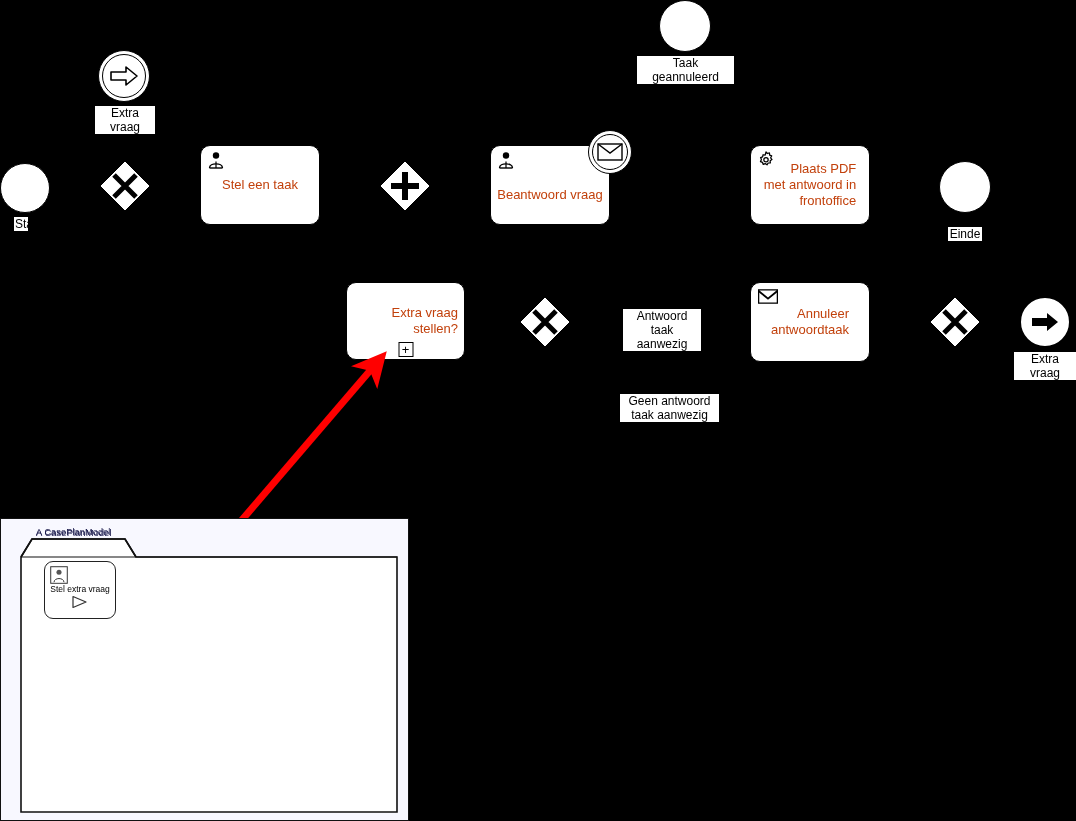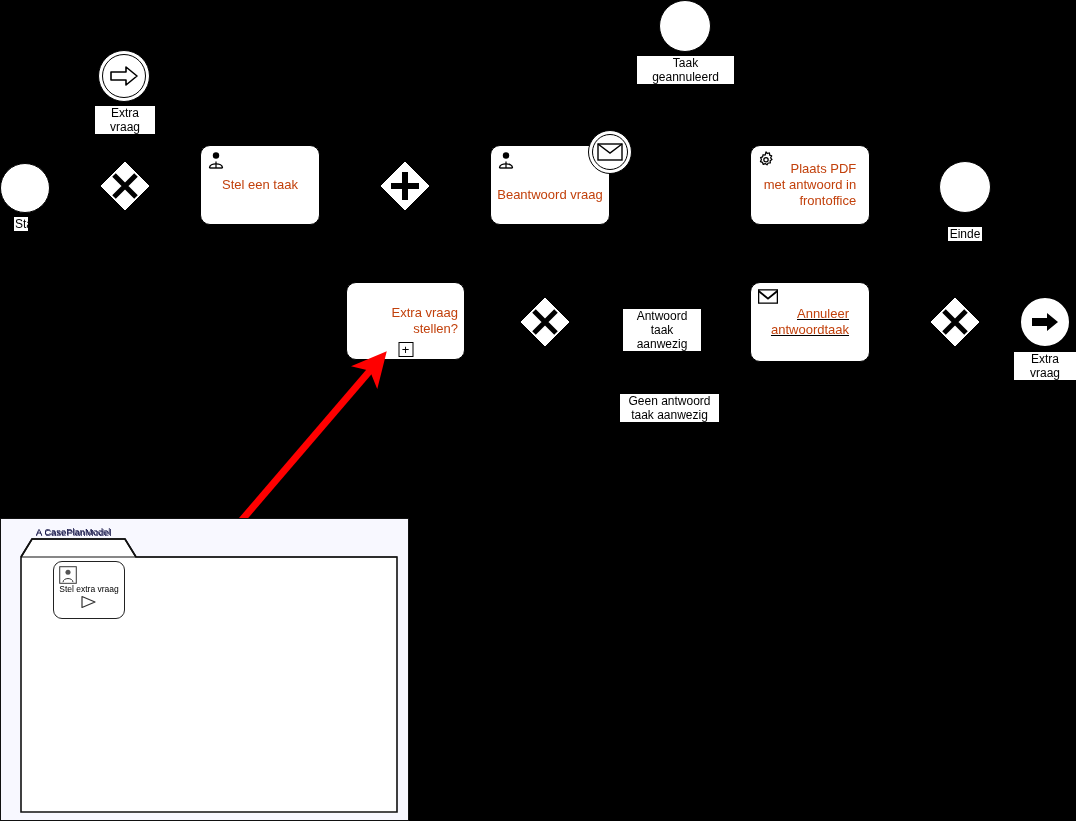--- a/index.html
+++ b/index.html
@@ -133,21 +133,21 @@
     position: absolute;
     left: 36px;
     top: 527px;
     font-size: 9px;
     color: #1b1b4b;
     letter-spacing: 0.2px;
     white-space: nowrap;
   }
   .cmmn-task {
     position: absolute;
-    left: 53px;
+    left: 44px;
     top: 561px;
     width: 72px;
     height: 58px;
     background: #ffffff;
     border: 1px solid #222222;
     border-radius: 9px;
     box-sizing: border-box;
     padding-left: 32px;
   }
   .cmmn-task-label {
@@ -254,21 +254,21 @@
       <polygon points="26,1 51,26 26,51 1,26" fill="#ffffff" stroke="#000000" stroke-width="1"></polygon>
       <path d="M15 15 L37 37 M37 15 L15 37" stroke="#000000" stroke-width="5"></path>
     </svg>
   </div>
 
   <div class="lbl" style="left:623px; top:309px; width:78px;">Antwoord
 taak aanwezig</div>
   <div class="lbl" style="left:620px; top:394px; width:99px;">Geen antwoord
 taak aanwezig</div>
 
-  <div class="task" style="left:750px; top:282px; width:120px; height:80px;text-decoration:underline;">
+  <div class="task" style="left:750px; top:282px; width:120px; height:80px;">
     <div class="task-icon" style="left:7px; top:6px;">
       <svg width="20" height="15" viewBox="0 0 22 16">
         <rect x="0.7" y="0.7" width="20.6" height="14.6" fill="#ffffff" stroke="#000000" stroke-width="1.4"></rect>
         <path d="M0.7 0.7 L11 9 L21.3 0.7 L21.3 3.4 L11 11.6 L0.7 3.4 Z" fill="#000000"></path>
       </svg>
     </div>
     <div class="task-label">Annuleer
 antwoordtaak</div>
   </div>
 

